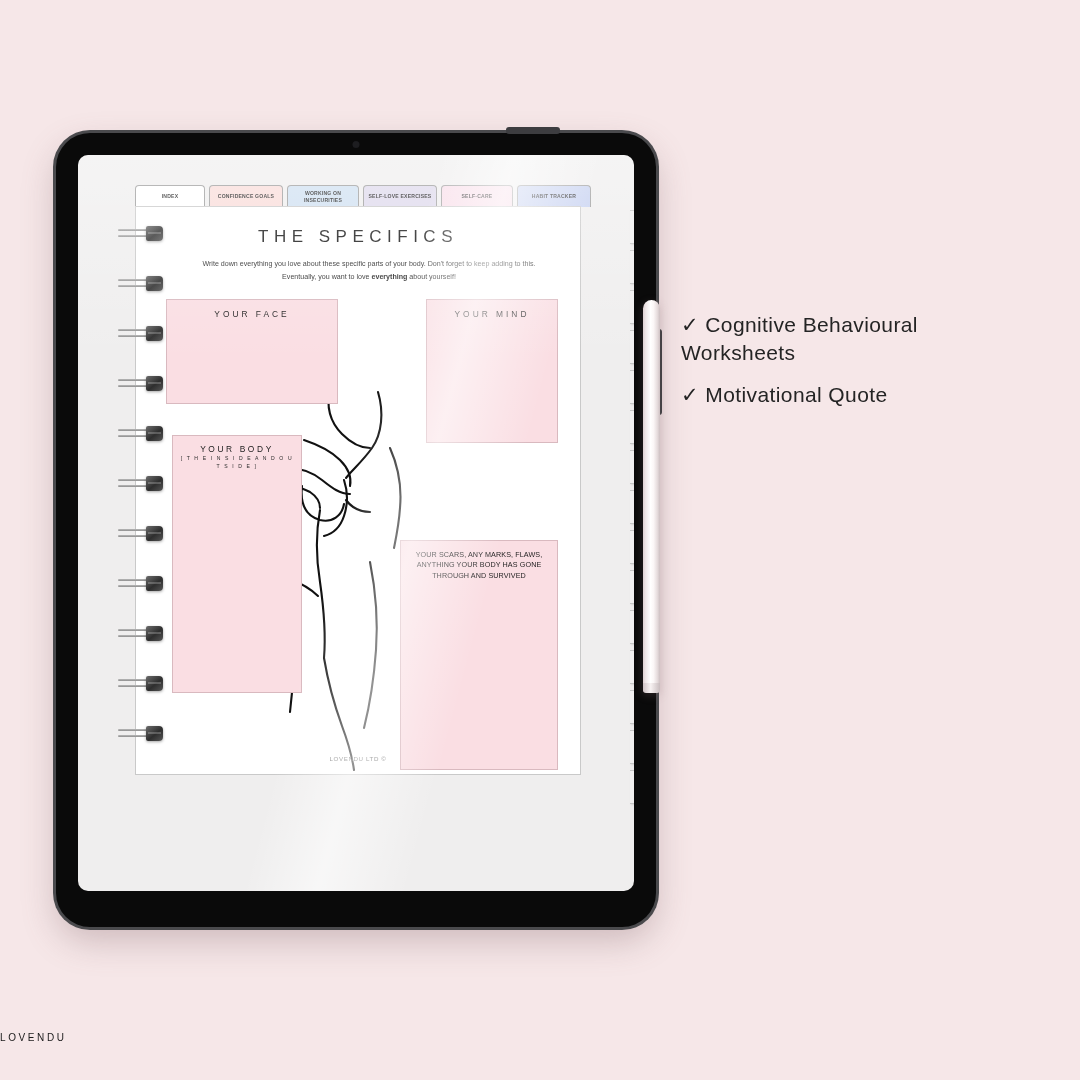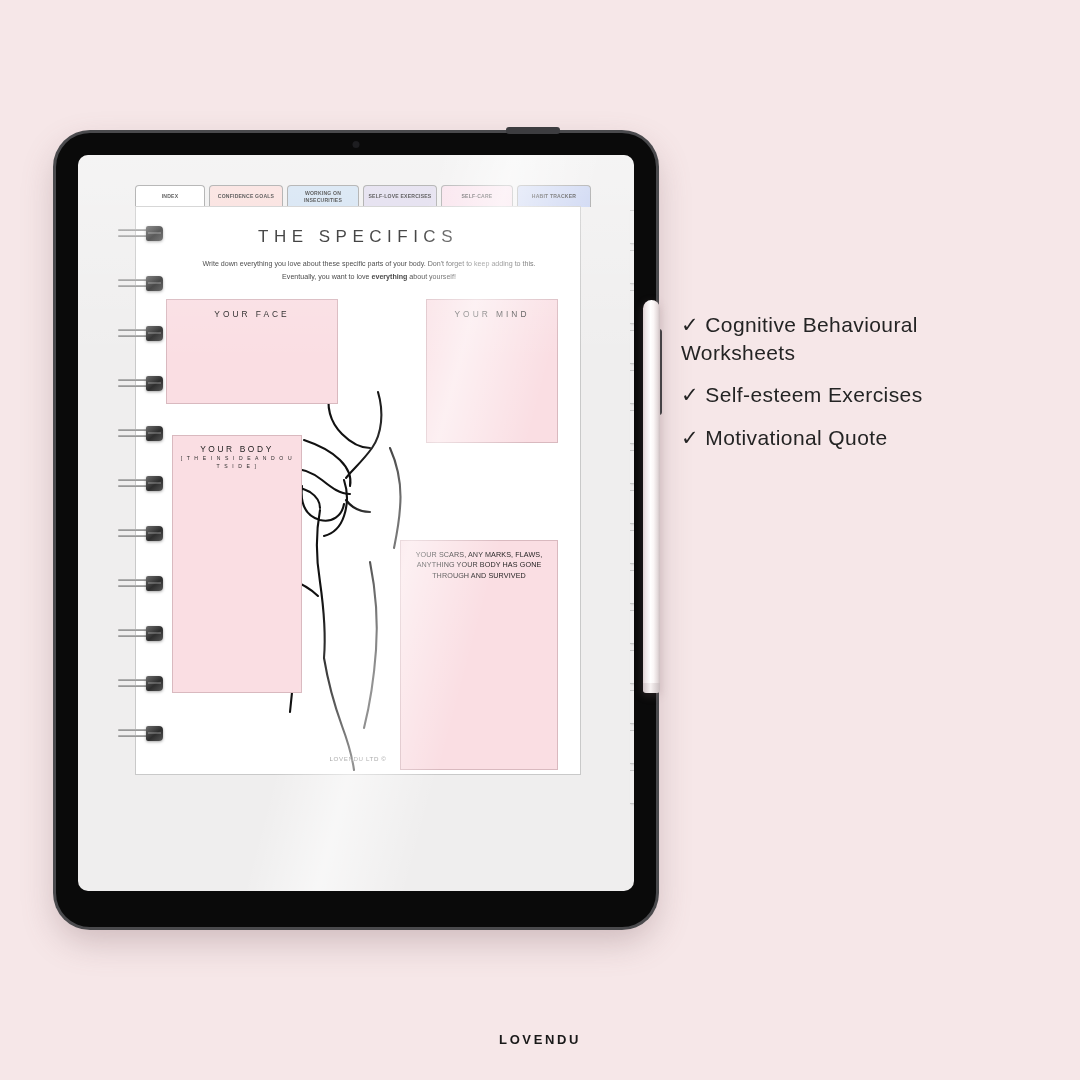--- a/index.html
+++ b/index.html
@@ -232,23 +232,23 @@
     letter-spacing: 0.4px;
     line-height: 1.32;
     margin-bottom: 15px;
     white-space: pre-line;
   }
 
   
   #brand {
     position: absolute;
     left: 0; right: 0; top: 1032px;
-    text-align: center;
-    font-size: 13px;
-    font-weight: bold;
+    text-align: left;
+    font-size: 10px;
+    font-weight: normal;
     letter-spacing: 2.6px;
     color: #191919;
   }
 </style>
 </head>
 <body>
 
 <div id="tablet">
   <div id="tablet-camera"></div>
   <div id="tablet-btn-top"></div>
@@ -403,17 +403,16 @@
   </div>
 </div>
 
 <div id="pencil">
   <div id="pencil-tip"></div>
 </div>
 
 <div id="copy">
   <div class="copy-line"><span>✓</span> <span>Cognitive Behavioural
 Worksheets</span></div>
-  <div class="copy-line"><span>✓</span> <span>Self-esteem Exercises</span></div>
   <div class="copy-line"><span>✓</span> <span>Motivational Quote</span></div>
 </div>
 
 <div id="brand">LOVENDU</div>
 
 </body></html>

